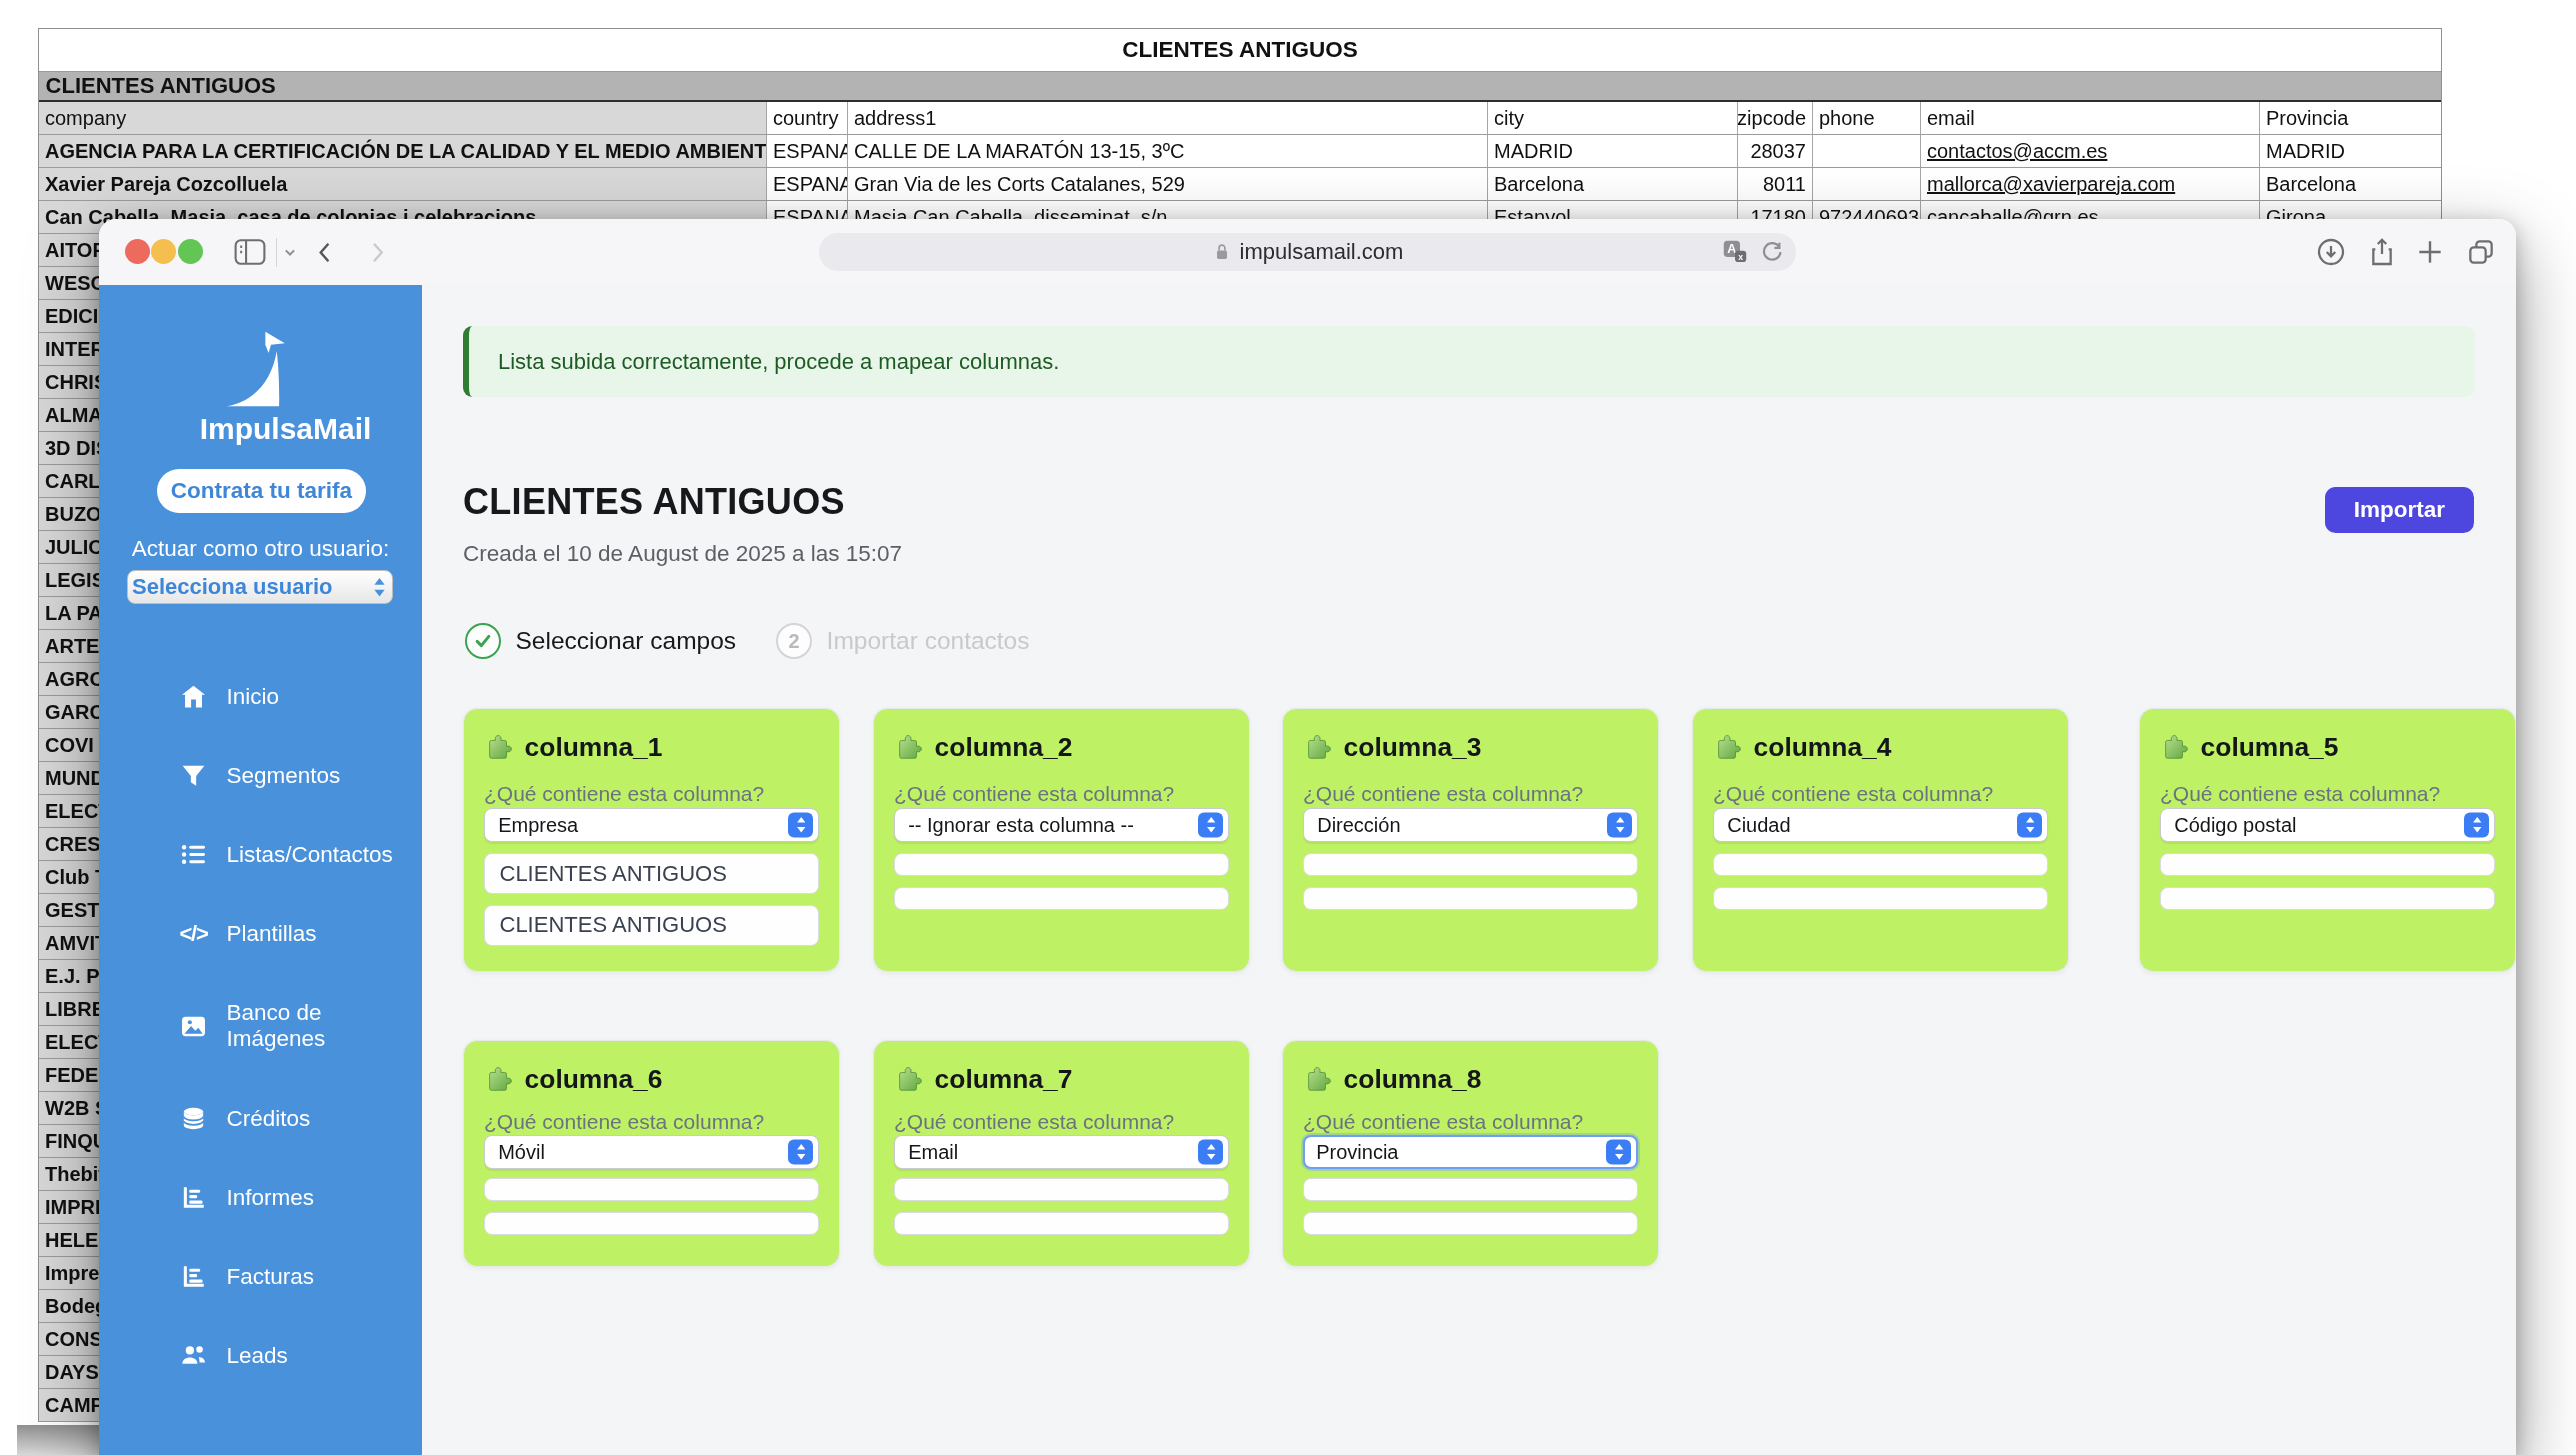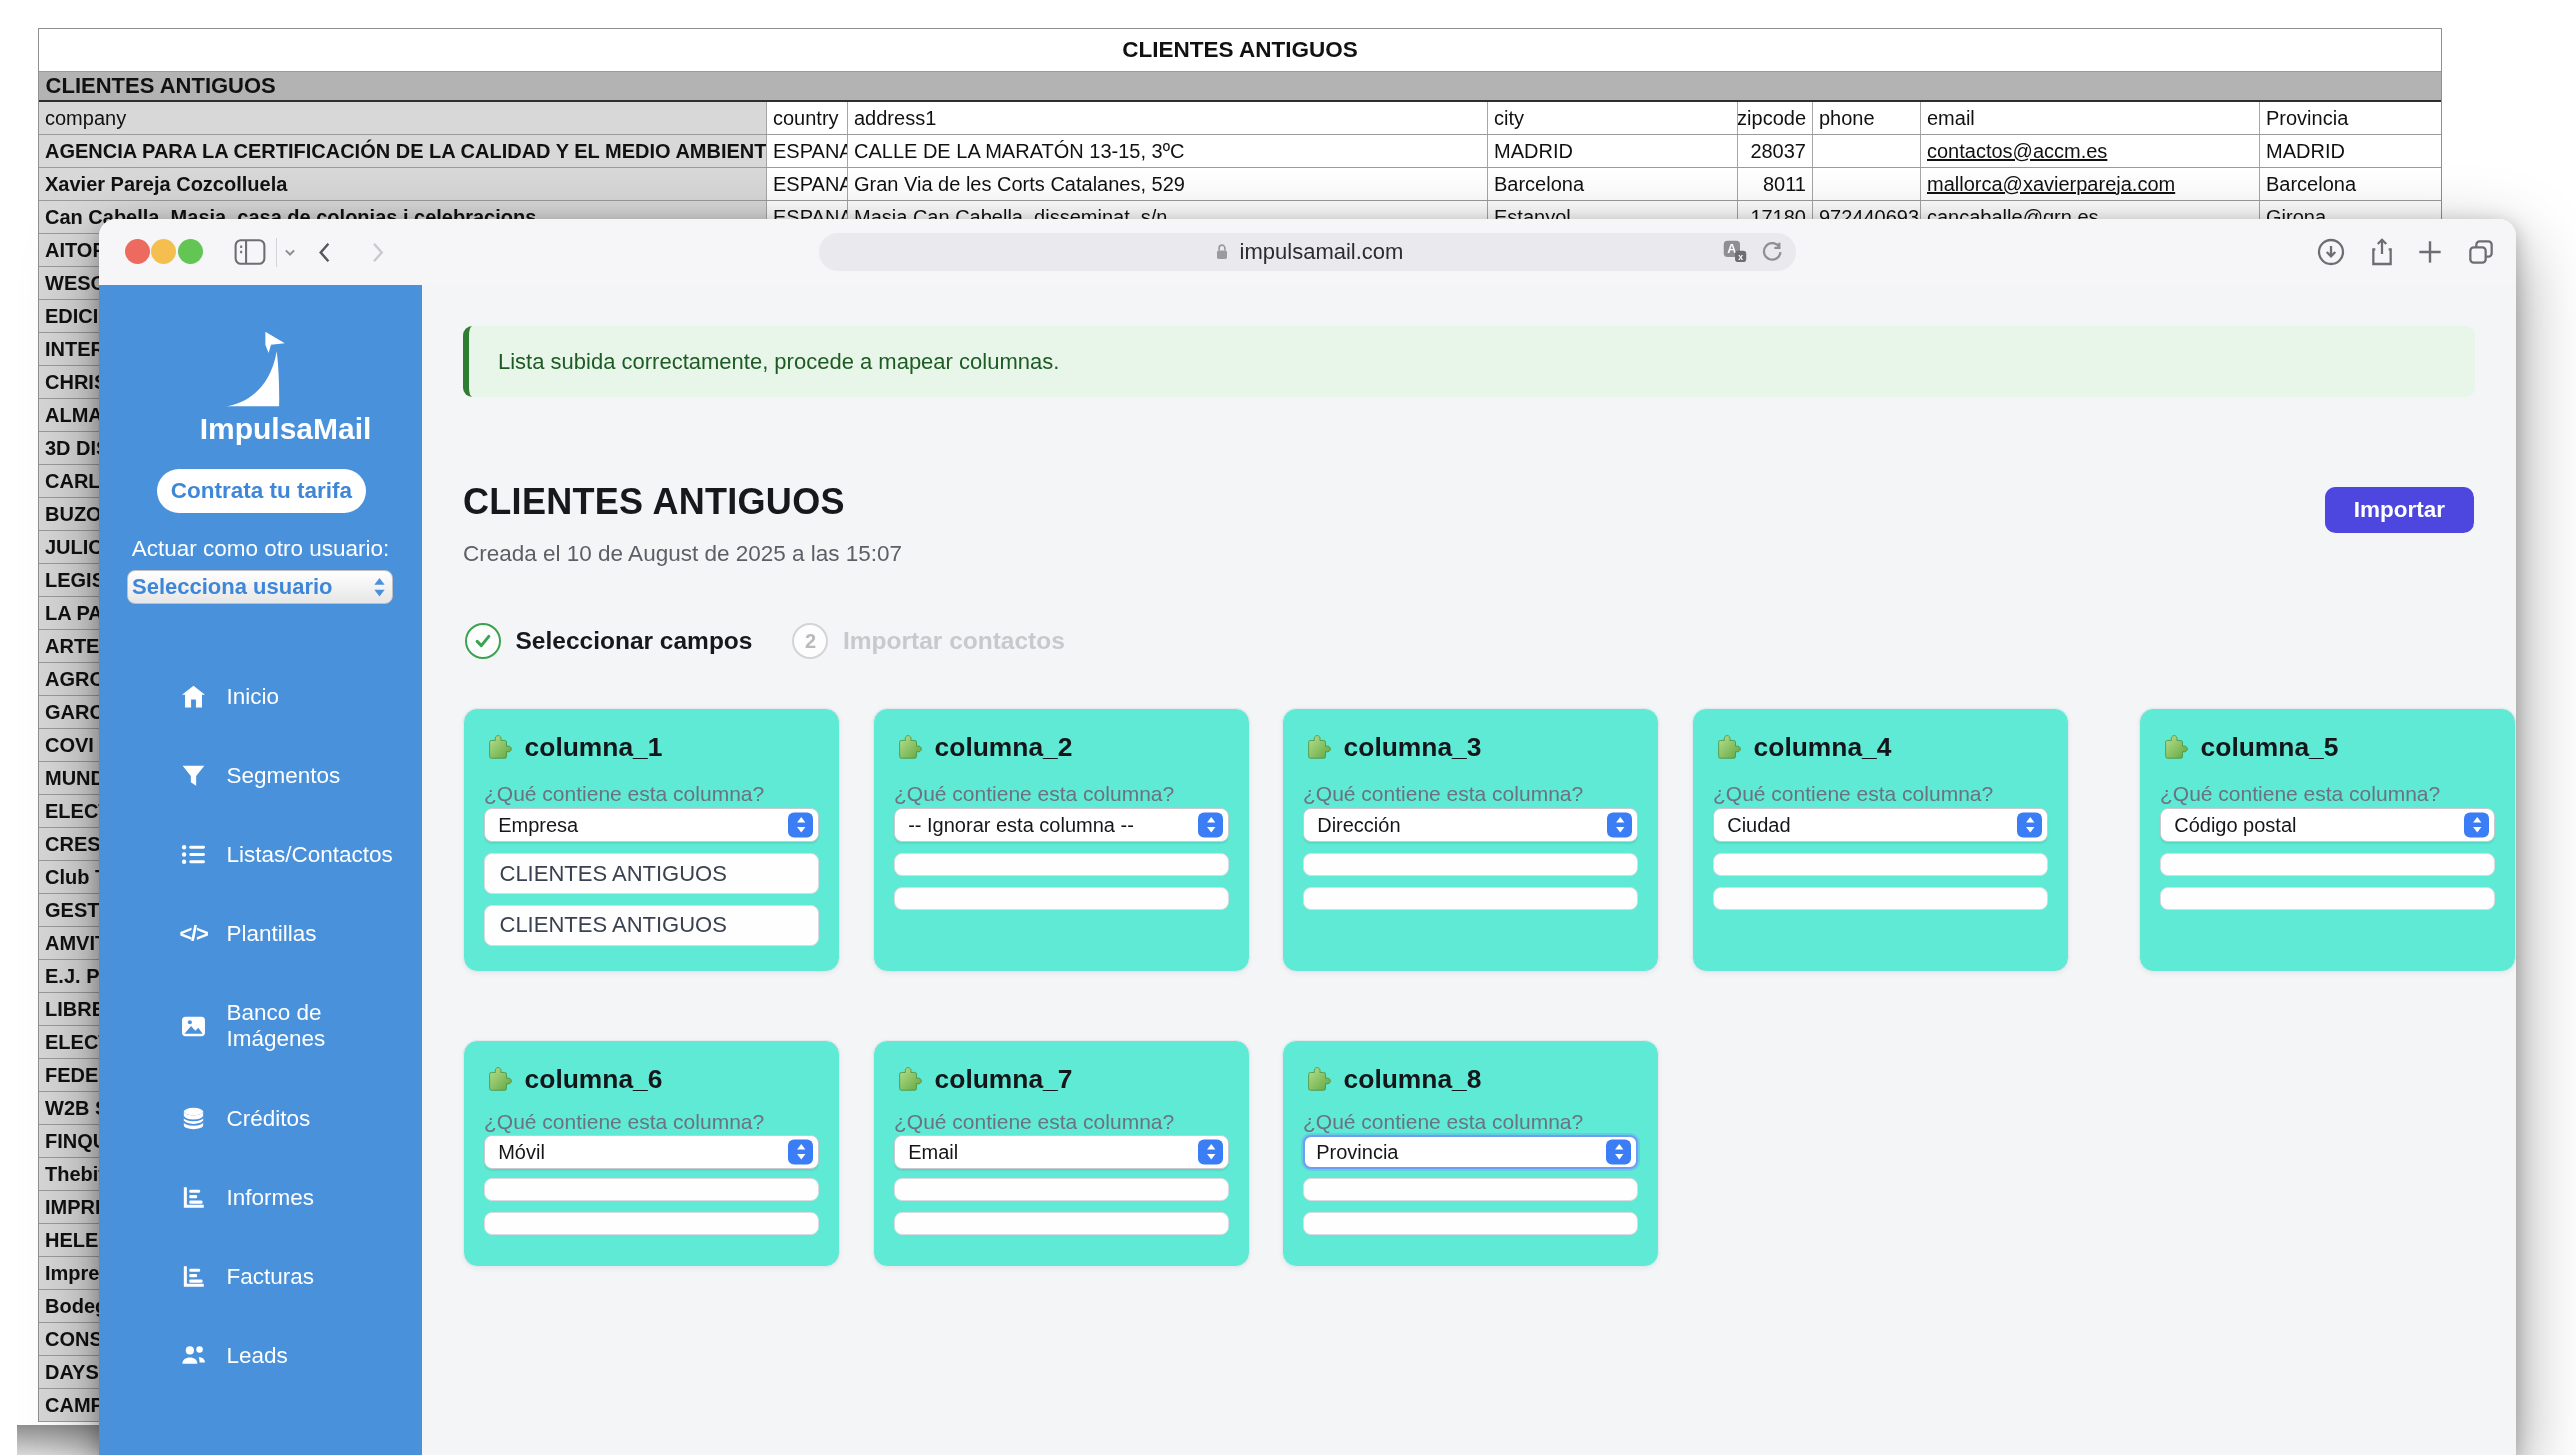--- a/index.html
+++ b/index.html
@@ -62,23 +62,23 @@
          border-left:6.6px solid #2f7d33;border-radius:9.3px;display:flex;align-items:center;
          color:#1e5b24;font-size:22px;padding-left:29px;box-sizing:border-box;}
   .page-title{position:absolute;left:41px;top:196px;font-size:36px;font-weight:800;color:#17181c;letter-spacing:0.3px;}
   .created{position:absolute;left:41px;top:256px;font-size:22.5px;color:#5c6066;}
   .import-btn{position:absolute;left:1903px;top:202px;width:149px;height:46px;border-radius:10.6px;background:#4d47e0;
               color:#fff;font-size:22.5px;font-weight:600;display:flex;align-items:center;justify-content:center;}
   .steps{position:absolute;left:43px;top:338px;height:36px;display:flex;align-items:center;}
   .step-circle{width:36px;height:36px;border-radius:50%;box-sizing:border-box;display:flex;align-items:center;justify-content:center;background:#fdfdfd;}
   .step-circle.done{border:2.6px solid #3aa34f;}
   .step-circle.pending{border:2.6px solid #d4d4d8;color:#b9b9bd;font-size:20px;font-weight:600;}
-  .step-label{font-size:24.5px;font-weight:bold;margin:0 40px 0 14.5px;color:#17181c;text-align:center;}
+  .step-label{font-size:24.5px;font-weight:normal;margin:0 40px 0 14.5px;color:#17181c;text-align:center;}
   .step-label.pending{color:#c9c9cd;margin-right:0;}
-  .card{position:absolute;width:377px;background:#5eead4;border:0.7px solid #e7e8ec;border-radius:14.5px;
+  .card{position:absolute;width:377px;background:#bef264;border:0.7px solid #e7e8ec;border-radius:14.5px;
         box-shadow:0 1.3px 5.3px rgba(20,22,40,.05);box-sizing:border-box;}
   .card.r1{top:423px;height:264px;}
   .card.r2{top:755px;height:227px;}
   .card-head{position:absolute;left:20px;top:22.5px;display:flex;align-items:center;}
   .card-head .ttl{font-size:26.4px;font-weight:bold;color:#15161a;margin-left:10.6px;}
   .card-q{position:absolute;left:20px;top:73px;font-size:21px;color:#6b7280;}
   .card.r2 .card-q{top:69px;}
   .sel{position:absolute;left:20px;right:20px;top:99px;height:34px;background:#fff;border:0.7px solid #c8cad0;
        border-radius:8px;display:flex;align-items:center;font-size:20px;color:#15161a;padding:0 40px 0 13.2px;
        box-shadow:0 1.3px 1.3px rgba(0,0,0,.07);box-sizing:border-box;white-space:nowrap;overflow:hidden;}

